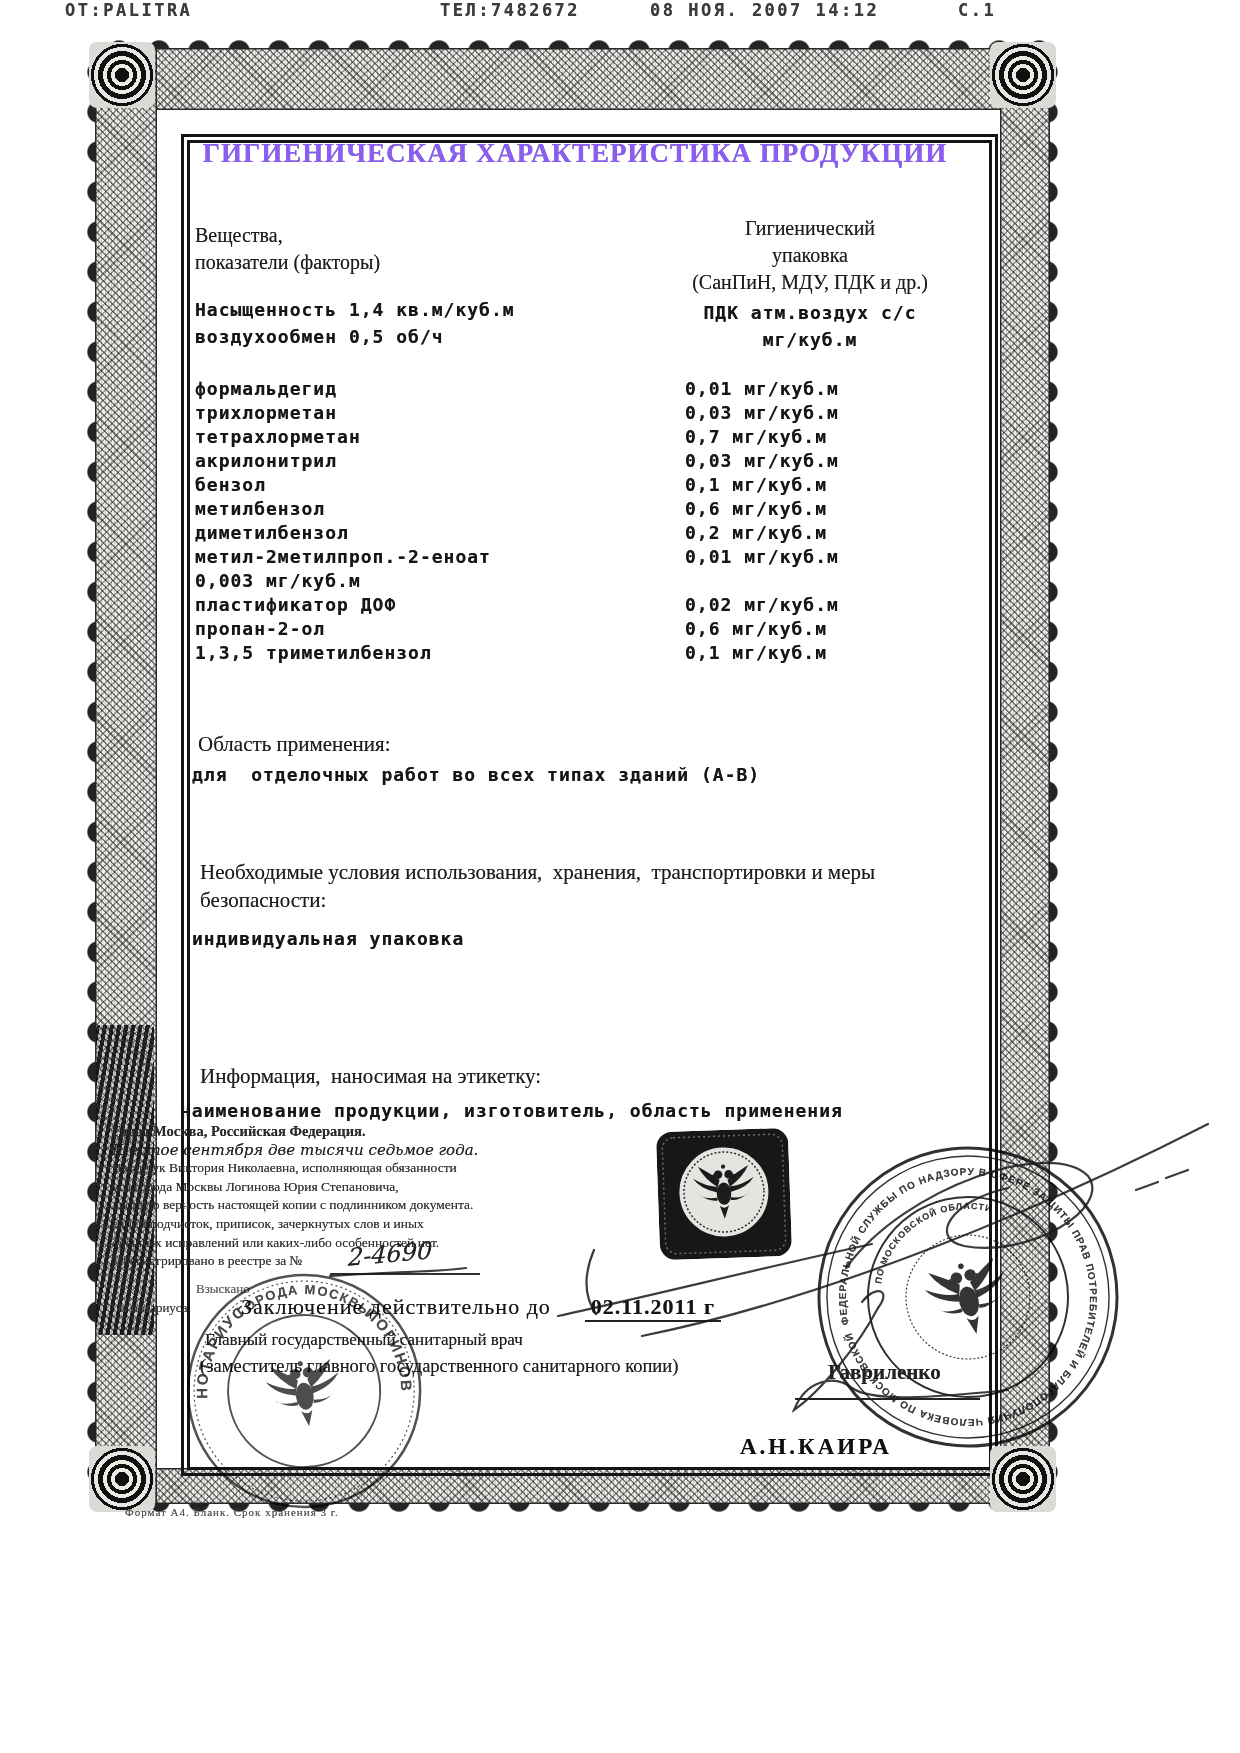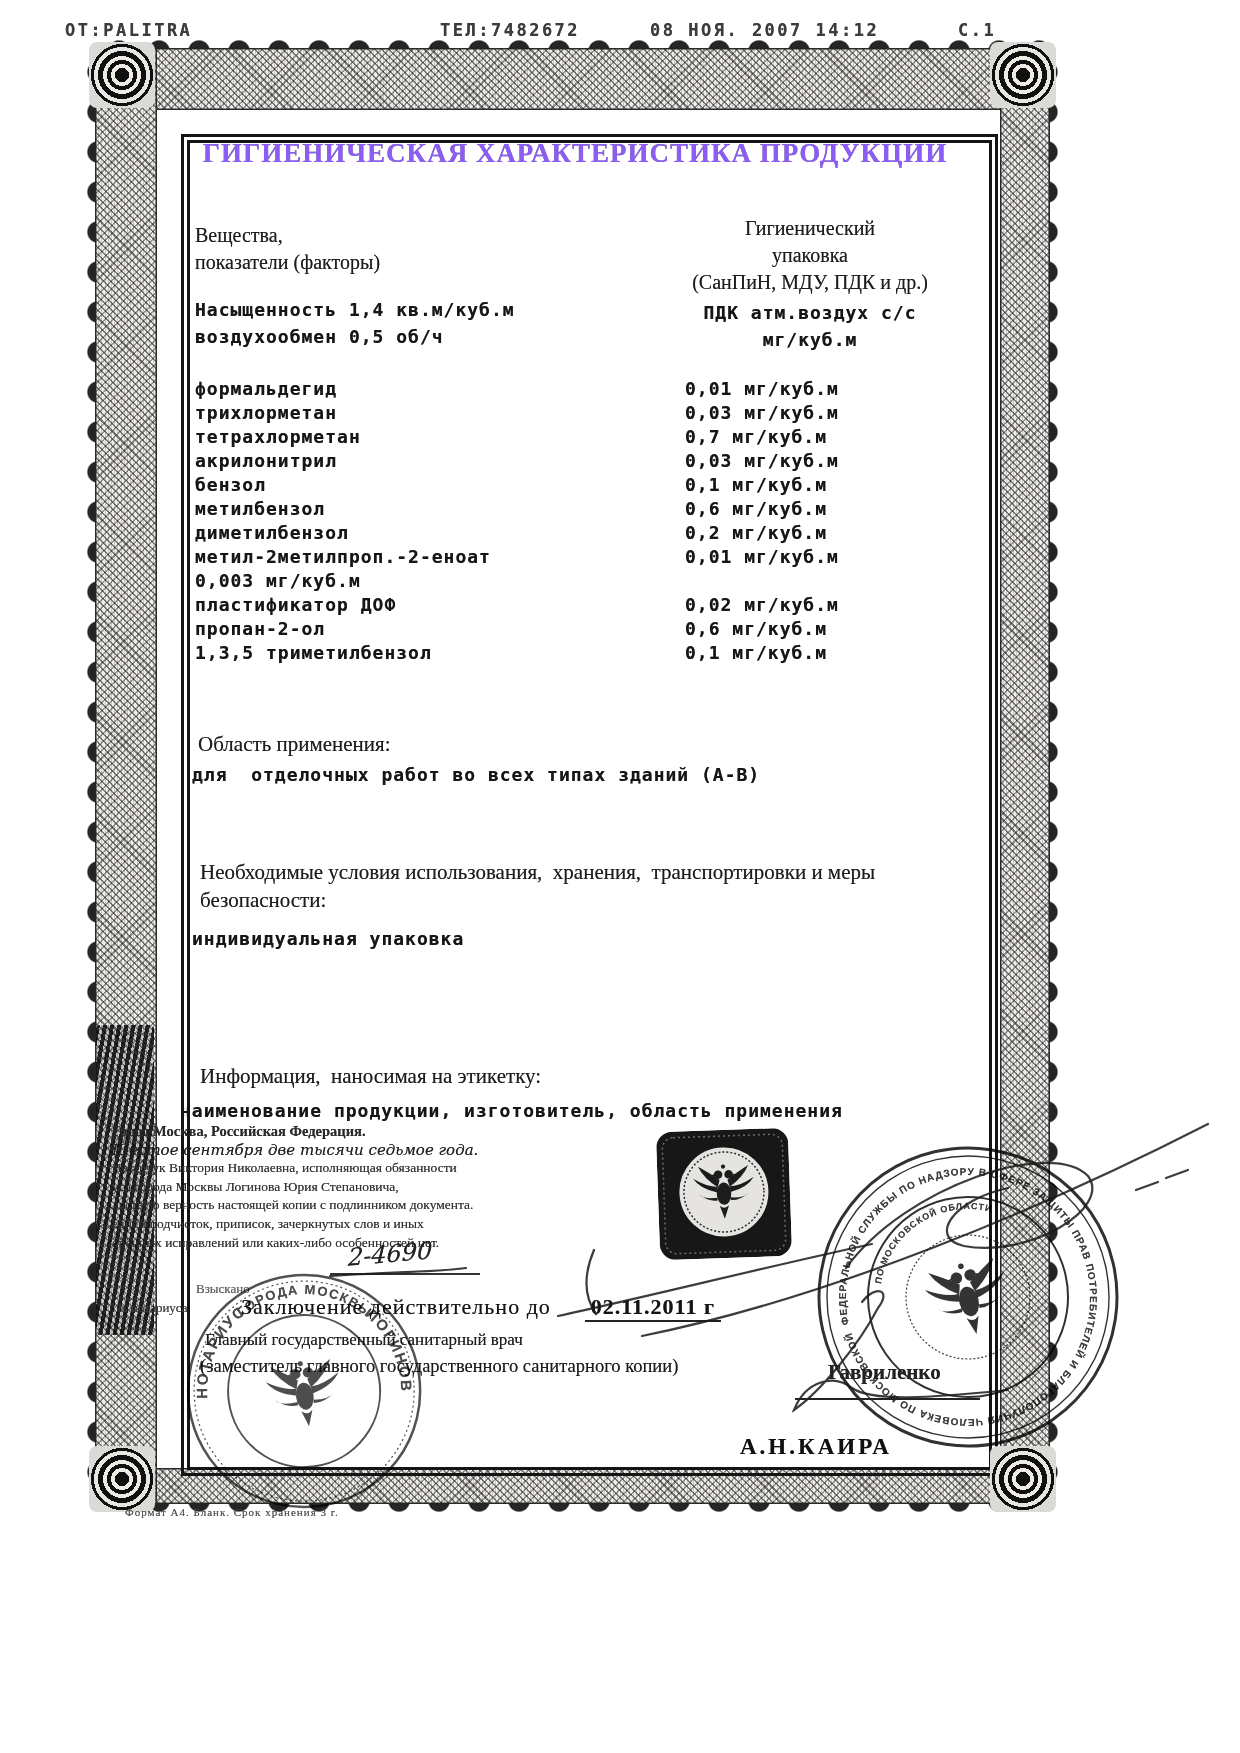--- a/index.html
+++ b/index.html
@@ -66,21 +66,21 @@
       <circle cx="42" cy="25" r="6.5"></circle>
       <circle cx="58" cy="25" r="6.5"></circle>
       <path d="M36 24 l-8 3 8 3 z"></path>
       <path d="M64 24 l8 3 -8 3 z"></path>
       <circle cx="50" cy="13" r="3.2"></circle>
       <path d="M43 72 L50 92 L57 72 Q50 79 43 72 Z"></path>
     </symbol>
   </defs>
 </svg>
 
-<div class="abs" style="left:0;top:20px;width:1140px;height:28px;">
+<div class="abs" style="left:0;top:0;width:1140px;height:28px;">
   <span class="abs faxfont" style="left:65px;top:0;">ОТ:PALITRA</span>
   <span class="abs faxfont" style="left:440px;top:0;">ТЕЛ:7482672</span>
   <span class="abs faxfont" style="left:650px;top:0;">08 НОЯ. 2007 14:12</span>
   <span class="abs faxfont" style="left:958px;top:0;">С.1</span>
 </div>
 
 <div id="frame">
   <div class="band t"></div>
   <div class="band b"></div>
   <div class="band l"></div>
@@ -177,20 +177,21 @@
 <div class="abs mono content" style="left:180px;top:1100px;font-size:18px;">наименование продукции, изготовитель, область применения</div>
 
 <div class="abs content" style="left:112px;top:1122px;width:580px;">
   <div class="notary-line serif" style="font-size:14.5px;font-weight:700;color:#2a2a2a;">Город Москва, Российская Федерация.</div>
   <div class="notary-line hand" style="font-size:15px;">Шестое сентября две тысячи седьмое года.</div>
   <div class="notary-line serif">Назарчук Виктория Николаевна, исполняющая обязанности</div>
   <div class="notary-line serif">уса города Москвы Логинова Юрия Степановича,</div>
   <div class="notary-line serif">льствую верность настоящей копии с подлинником документа.</div>
   <div class="notary-line serif">еднем подчисток, приписок, зачеркнутых слов и иных</div>
   <div class="notary-line serif">оренных исправлений или каких-либо особенностей нет.</div>
+  <div class="notary-line serif">зарегистрировано в реестре за №</div>
 </div>
 <div class="abs hand content" style="left:348px;top:1240px;font-size:24px;transform:rotate(-5deg) skewX(-8deg);z-index:6;">2-4690</div>
 <div class="abs content" style="left:330px;top:1273px;width:150px;height:2px;background:#333;z-index:4;"></div>
 <div class="abs serif content faded" style="left:196px;top:1281px;font-size:13px;z-index:3;color:#666;">Взыскано</div>
 <div class="abs serif content" style="left:118px;top:1300px;font-size:13px;color:#444;">о. нотариуса</div>
 
 <div class="abs serif content" style="left:228px;top:1268px;font-size:22px;letter-spacing:1px;color:#151515;z-index:4;">
   <span>Заключение действительно до</span><span style="margin-left:34px;border-bottom:2px solid #222;padding:0 6px 1px 6px;font-weight:700;">02.11.2011 г</span>
 </div>
 

